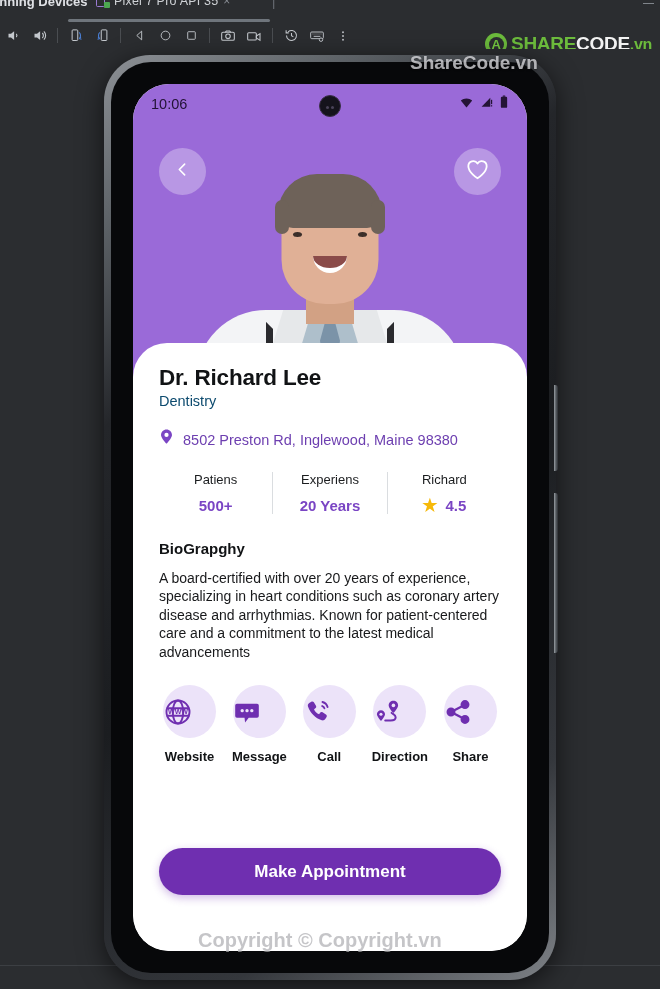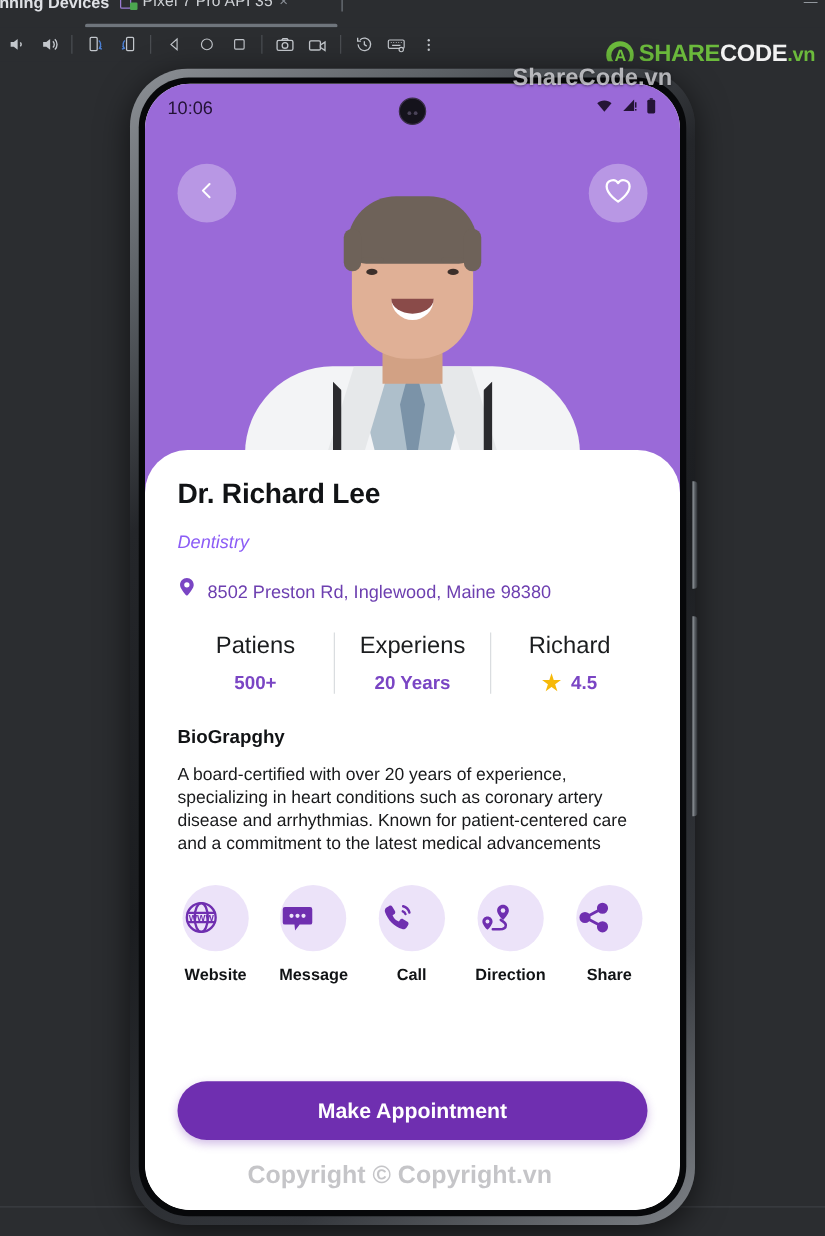--- a/index.html
+++ b/index.html
@@ -110,21 +110,21 @@
     position: absolute; left: 104px; top: 55px;
     width: 452px; height: 925px;
     border-radius: 46px;
     background: linear-gradient(145deg,#8d9196 0%,#5c6166 14%,#24262a 30%,
                 #1b1d20 55%,#34373c 82%,#7e8287 100%);
     padding: 7px;
     box-shadow: 0 6px 26px rgba(0,0,0,.6);
   }
   .phone-inner {
     width: 100%; height: 100%; border-radius: 40px;
-    background: #07080a; padding: 5px;
+    background: #07080a; padding: 22px;
   }
   .screen {
     width: 100%; height: 100%; border-radius: 36px;
     background: #ffffff; overflow: hidden; position: relative;
   }
   .side-btn {
     position: absolute; right: -2px; width: 4px;
     background: linear-gradient(90deg,#9aa0a5,#5b6065 45%,#2c2f33);
     border-radius: 0 3px 3px 0;
   }
@@ -256,35 +256,35 @@
 
   
   .card {
     position: absolute; left: 0; bottom: 0; width: 100%; height: 608px;
     background: #ffffff; border-radius: 34px 34px 36px 36px;
     padding: 22px 26px 0 26px;
   }
   .doc-name {
     font-size: 22.5px; font-weight: bold; color: #111315; letter-spacing: -.2px;
   }
-  .doc-spec { font-size: 14.5px; color: #8b5cf6; margin-top: 18px; font-style: italic; }
+  .doc-spec { font-size: 14.5px; color: #0c4a6e; margin-top: 2px; }
   .addr-row {
     display: flex; align-items: center; gap: 9px; margin-top: 20px;
   }
   .addr-text { font-size: 14.5px; color: #6d3fb0; }
 
   .stats {
     display: flex; margin-top: 21px; padding-bottom: 4px;
   }
   .stat {
     flex: 1; display: flex; flex-direction: column;
     align-items: center; gap: 10px;
   }
   .stat + .stat { border-left: 1.5px solid #dadde0; text-align: right; }
-  .stat-label { font-size: 19px; color: #1b1d1f; }
+  .stat-label { font-size: 13px; color: #1b1d1f; }
   .stat-value { font-size: 15px; font-weight: bold; color: #7a45c4; }
   .stat-value.rating {
     display: flex; align-items: center; gap: 8px;
   }
   .star { color: #f6b909; font-size: 17px; line-height: 1; }
 
   .bio-title {
     font-size: 15px; font-weight: bold; color: #111315; margin-top: 22px;
   }
   .bio-text {

